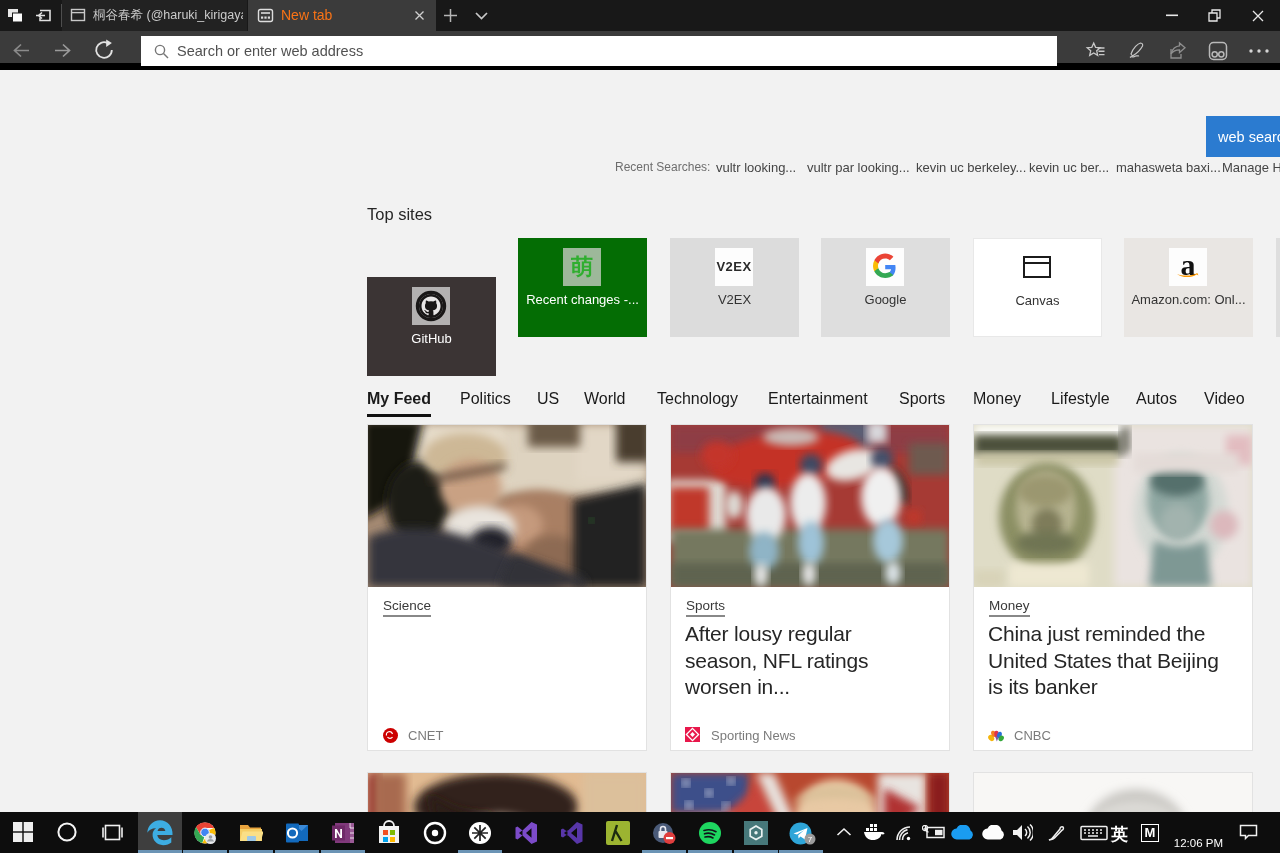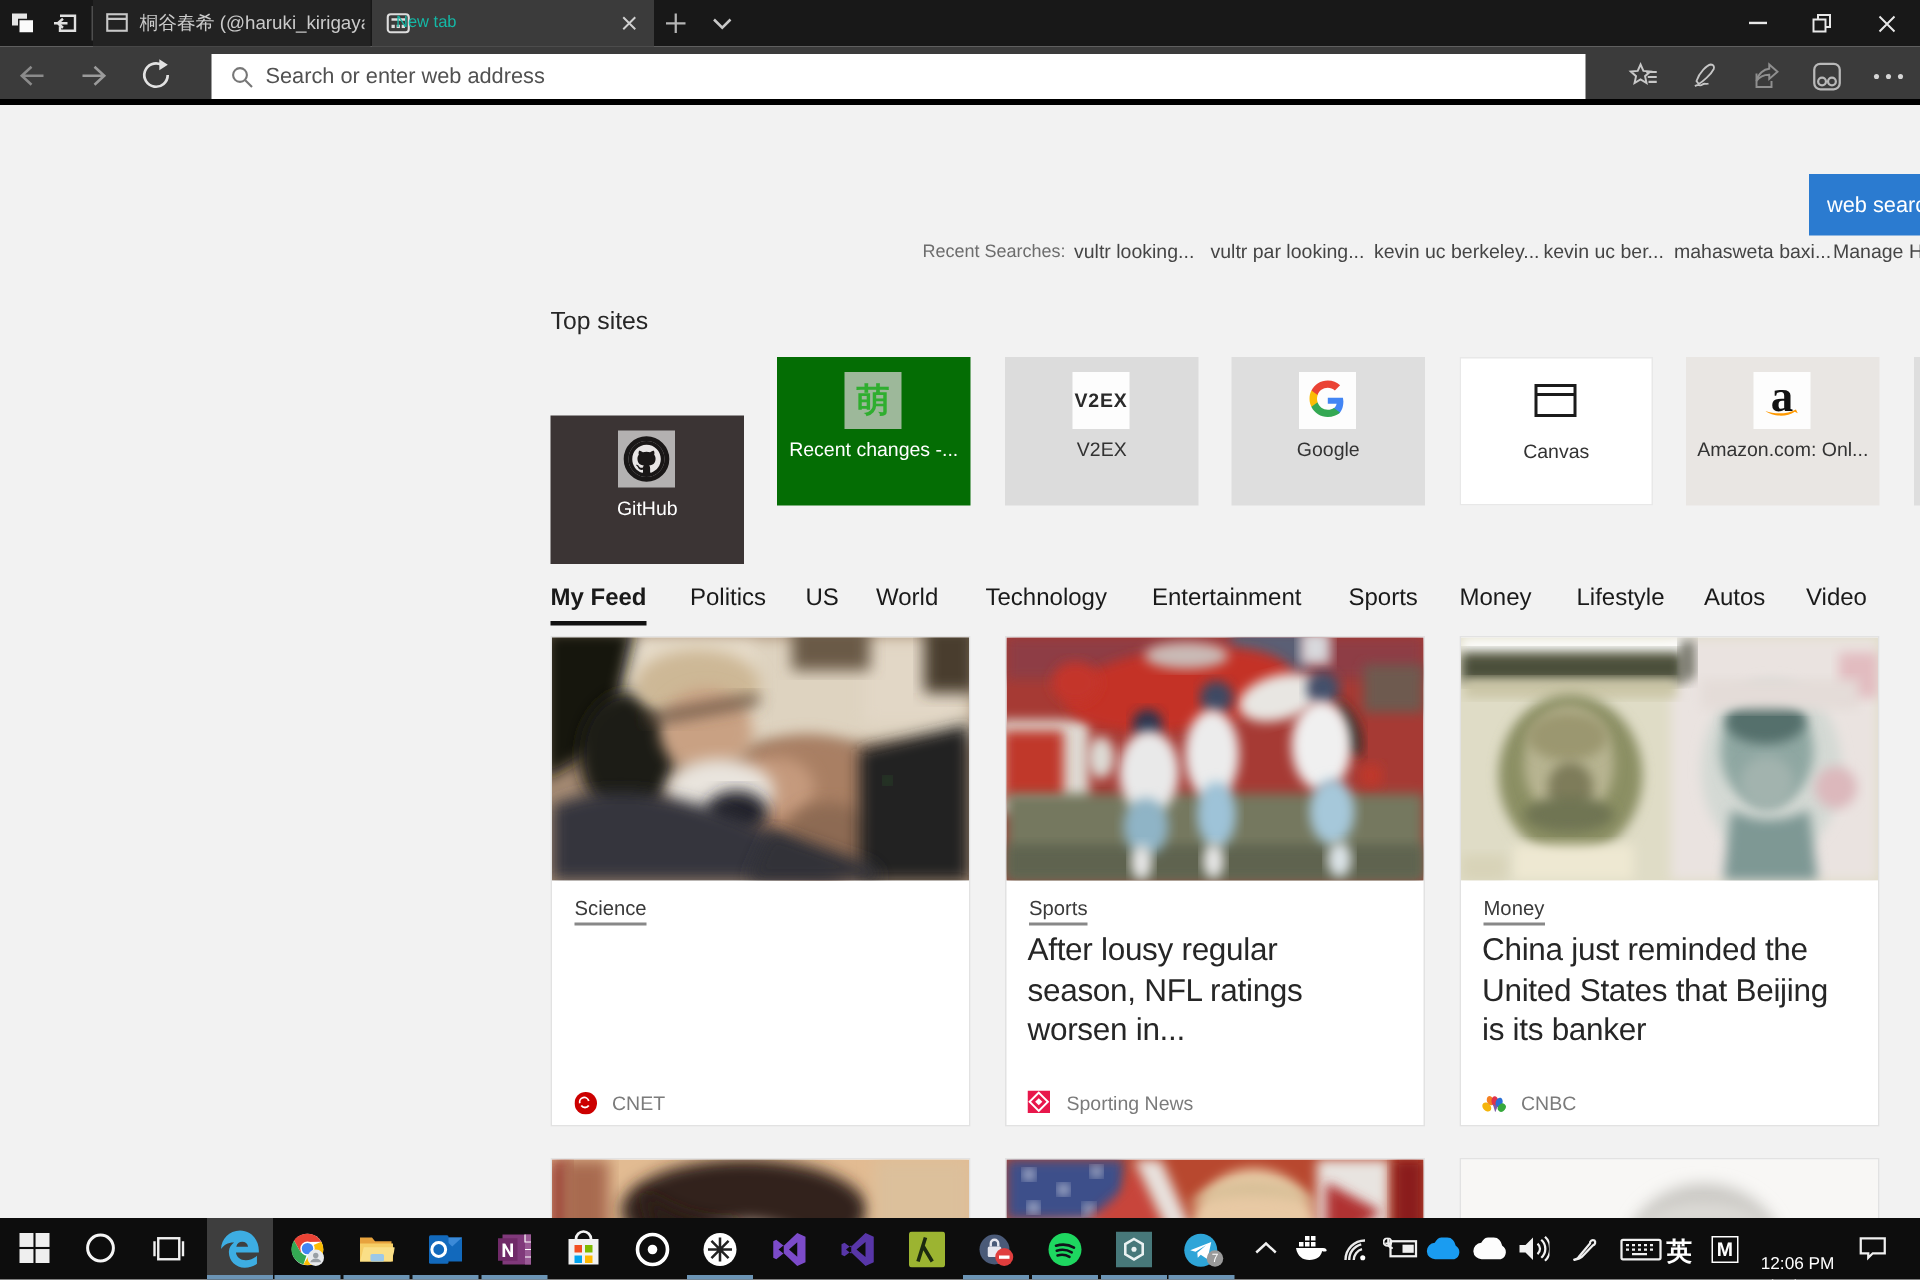--- a/index.html
+++ b/index.html
@@ -1,20 +1,20 @@
 <!DOCTYPE html>
 <html><head>
 <meta charset="utf-8">
 <style>
 * { margin:0; padding:0; box-sizing:border-box; }
 html,body { width:1280px; height:853px; overflow:hidden; background:#f2f2f2;
   font-family:"Liberation Sans", sans-serif; }
 .abs { position:absolute; }
 #tabbar { position:absolute; left:0; top:0; width:1280px; height:31px; background:#181818; }
-#addrbar { position:absolute; left:0; top:31px; width:1280px; height:39px; background:#3b3b3b; border-bottom:4px solid #000000; }
+#addrbar { position:absolute; left:0; top:31px; width:1280px; height:39px; background:#3b3b3b; border-bottom:7px solid #000000; }
 #page { position:absolute; left:0; top:70px; width:1280px; height:742px; background:#f2f2f2; overflow:hidden; }
 #taskbar { position:absolute; left:0; top:812px; width:1280px; height:41px; background:#0d0d0d; }
 .tab { position:absolute; top:0; height:31px; }
 .tabtxt { color:#cbcbcb; font-size:12.5px; line-height:31px; white-space:nowrap; overflow:hidden; }
 .icon { position:absolute; }
 .card { position:absolute; width:280px; height:327px; background:#fff; border:1px solid #e2e2e2; }
 .cat { position:absolute; left:15px; top:173px; font-size:13.5px; color:#3a3a3a; border-bottom:2px solid #888; padding-bottom:2px; }
 .headline { position:absolute; left:14px; top:196px; width:256px; font-size:21px; line-height:26.5px; color:#262626; letter-spacing:-0.2px;}
 .src { position:absolute; left:40px; top:303px; font-size:13px; color:#7b7b7b; }
 .tile { position:absolute; top:168px; width:129px; height:99px; }
@@ -45,21 +45,21 @@
   </div>
 
   <div class="tab" style="left:248px;width:188px;background:#3b3b3b;">
     <svg class="icon" style="left:9px;top:7px" width="17" height="17" viewBox="0 0 17 17">
       <rect x="1.5" y="2.5" width="14" height="12" rx="2" fill="none" stroke="#dedede" stroke-width="1.4"></rect>
       <line x1="4" y1="6" x2="13" y2="6" stroke="#dedede" stroke-width="1.6"></line>
       <rect x="4" y="9.5" width="2.2" height="2.2" fill="#dedede"></rect>
       <rect x="7.4" y="9.5" width="2.2" height="2.2" fill="#dedede"></rect>
       <rect x="10.8" y="9.5" width="2.2" height="2.2" fill="#dedede"></rect>
     </svg>
-    <div class="tabtxt" style="position:absolute;left:16px;color:#14b8a6;font-size:11px;">New tab</div>
+    <div class="tabtxt" style="position:absolute;left:33px;color:#f97316;font-size:14px;">New tab</div>
     <svg class="icon" style="left:165px;top:9px" width="13" height="13" viewBox="0 0 13 13">
       <path d="M2.5 2.5 L10.5 10.5 M10.5 2.5 L2.5 10.5" stroke="#d0d0d0" stroke-width="1.3"></path>
     </svg>
   </div>
   <svg class="icon" style="left:443px;top:8px" width="15" height="15" viewBox="0 0 15 15">
     <path d="M7.5 1 V14 M1 7.5 H14" stroke="#b5b5b5" stroke-width="1.5"></path>
   </svg>
   <svg class="icon" style="left:474px;top:11px" width="15" height="11" viewBox="0 0 15 11">
     <path d="M2 2 L7.5 7.5 L13 2" fill="none" stroke="#c8c8c8" stroke-width="1.7"></path>
   </svg>

